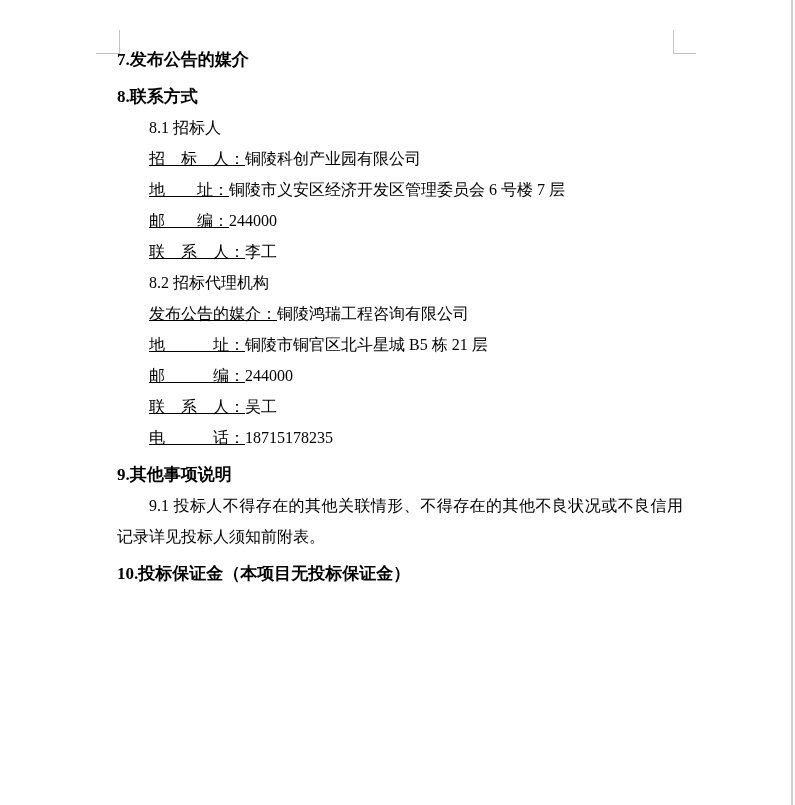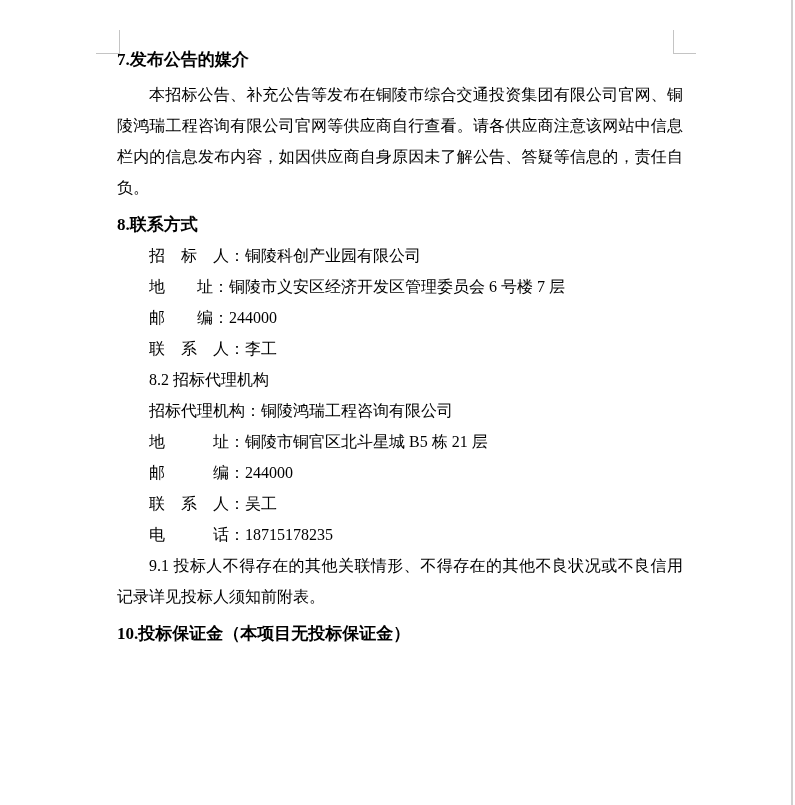--- a/index.html
+++ b/index.html
@@ -52,21 +52,21 @@
 
   .para {
     text-align: justify;
     text-indent: 2em;
     line-height: 31px;
   }
 
   .sub-title { padding-left: 2em; line-height: 31px; }
 
   .crow { padding-left: 2em; line-height: 31px; white-space: nowrap; }
-  .crow .lbl { white-space: pre; }
+  .crow .lbl { white-space: pre; text-decoration: underline; }
   .crow .val {
     text-underline-offset: 3px;
   }
 </style>
 </head>
 <body>
 
 <div class="page">
 
   <div class="crop crop-tl">
@@ -76,54 +76,55 @@
   <div class="crop crop-tr">
     <div class="v"></div>
       <div class="h"></div>
   </div>
 
   <div class="page-edge-line"></div>
 
   <div class="content">
 
     <div class="sec-heading first">7.发布公告的媒介</div>
-    <div class="para">本招标公告、补充公告等发布在铜陵市综合交通投资集团有限公司官网、铜陵鸿瑞工程咨询有限公司官网等供应商自行查看。请各供应商注意该网站中信息栏内的信息发布内容，如因供应商自身原因未了解公告、答疑等信息的，责任自负。</div>
 
     <div class="sec-heading">8.联系方式</div>
 
+    <div class="sub-title">8.1 招标人</div>
 
     <div class="crow">
       <span class="lbl">招　标　人：</span><span class="val">铜陵科创产业园有限公司</span>
     </div>
     <div class="crow">
       <span class="lbl">地　　址：</span><span class="val">铜陵市义安区经济开发区管理委员会 6 号楼 7 层</span>
     </div>
     <div class="crow">
       <span class="lbl">邮　　编：</span><span class="val">244000</span>
     </div>
     <div class="crow">
       <span class="lbl">联　系　人：</span><span class="val">李工</span>
     </div>
 
     <div class="sub-title">8.2 招标代理机构</div>
 
     <div class="crow">
-      <span class="lbl">招标代理机构：</span><span class="val">铜陵鸿瑞工程咨询有限公司</span>
+      <span class="lbl">发布公告的媒介：</span><span class="val">铜陵鸿瑞工程咨询有限公司</span>
     </div>
     <div class="crow">
       <span class="lbl">地　　　址：</span><span class="val">铜陵市铜官区北斗星城 B5 栋 21 层</span>
     </div>
     <div class="crow">
       <span class="lbl">邮　　　编：</span><span class="val">244000</span>
     </div>
     <div class="crow">
       <span class="lbl">联　系　人：</span><span class="val">吴工</span>
     </div>
     <div class="crow">
       <span class="lbl">电　　　话：</span><span class="val">18715178235</span>
     </div>
 
+    <div class="sec-heading">9.其他事项说明</div>
     <div class="para">9.1 投标人不得存在的其他关联情形、不得存在的其他不良状况或不良信用记录详见投标人须知前附表。</div>
 
     <div class="sec-heading">10.投标保证金（本项目无投标保证金）</div>
 
   </div>
 </div>
 
 </body></html>

